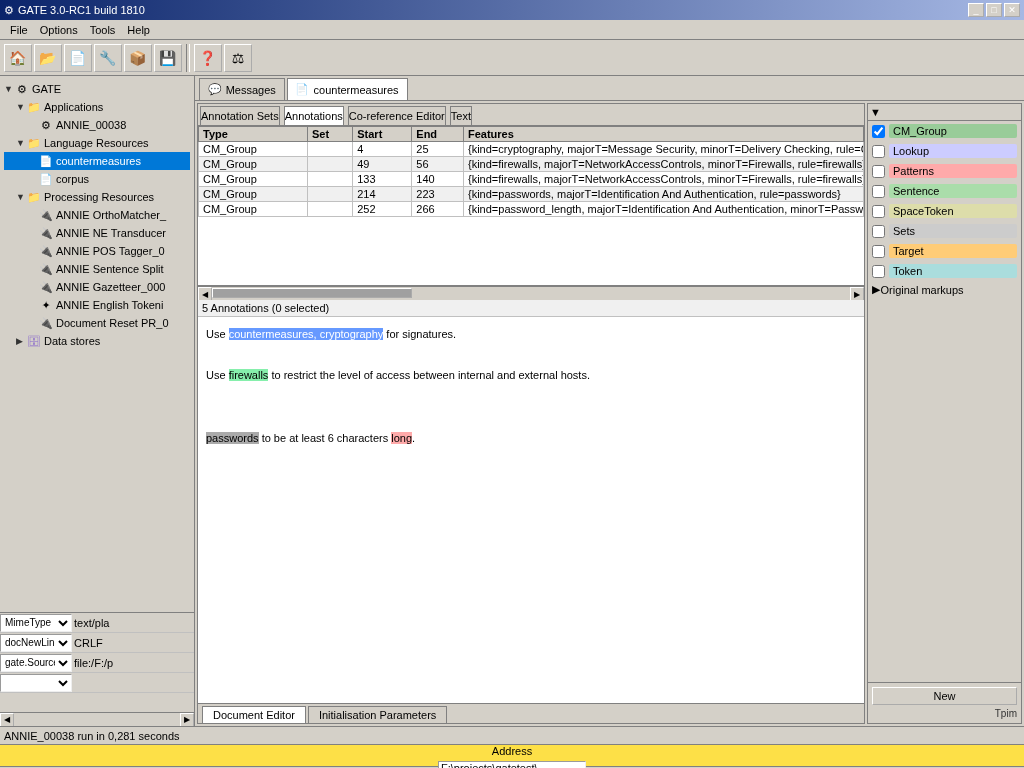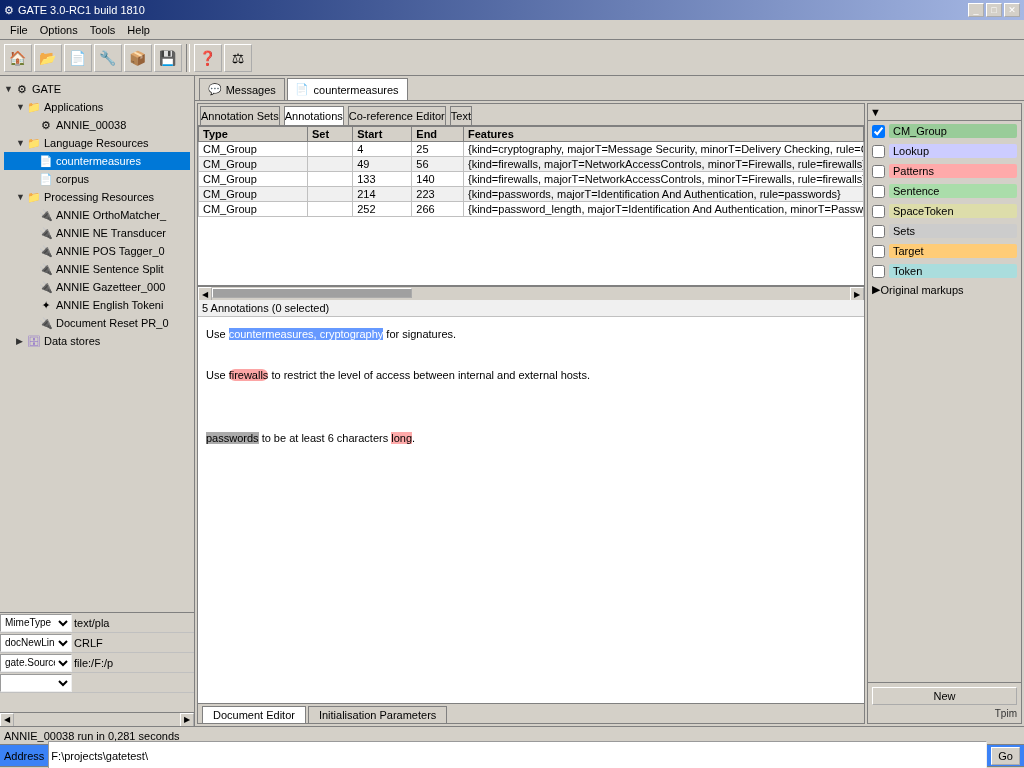--- a/index.html
+++ b/index.html
@@ -232,21 +232,21 @@
     #text-view {
       flex: 1;
       overflow: auto;
       padding: 8px;
       font-family: 'Courier New', monospace;
       font-size: 12px;
       background: white;
       line-height: 1.8;
     }
     .highlight-blue { background: #6699ff; color: white; }
-    .highlight-green { background: #fca5a5; color: black; border-radius: 6px; }
+    .highlight-green { background: #86efac; color: black; }
     .highlight-gray { background: #aaaaaa; color: black; }
     .highlight-pink { background: #ffaaaa; color: black; }
 
     
     #bottom-tabs {
       display: flex;
       border-top: 1px solid #808080;
       background: #d4d0c8;
       padding: 2px 4px 0;
     }
@@ -338,26 +338,27 @@
       border-top: 1px solid #808080;
       display: flex;
       align-items: center;
       padding: 0 4px;
       font-size: 11px;
     }
 
     
     #address-bar {
       height: 22px;
-      background: #3b82f6;
+      background: #fde047;
       border-top: 1px solid #808080;
       display: flex;
       align-items: center;
       padding: 0 4px;
       gap: 4px;
+      flex-direction: column;
     }
     .addr-label { font-size: 11px; }
     .addr-input {
       flex: 1;
       height: 30px;
       border: 1px inset;
       background: white;
       padding: 0 2px;
       font-size: 11px;
     }

